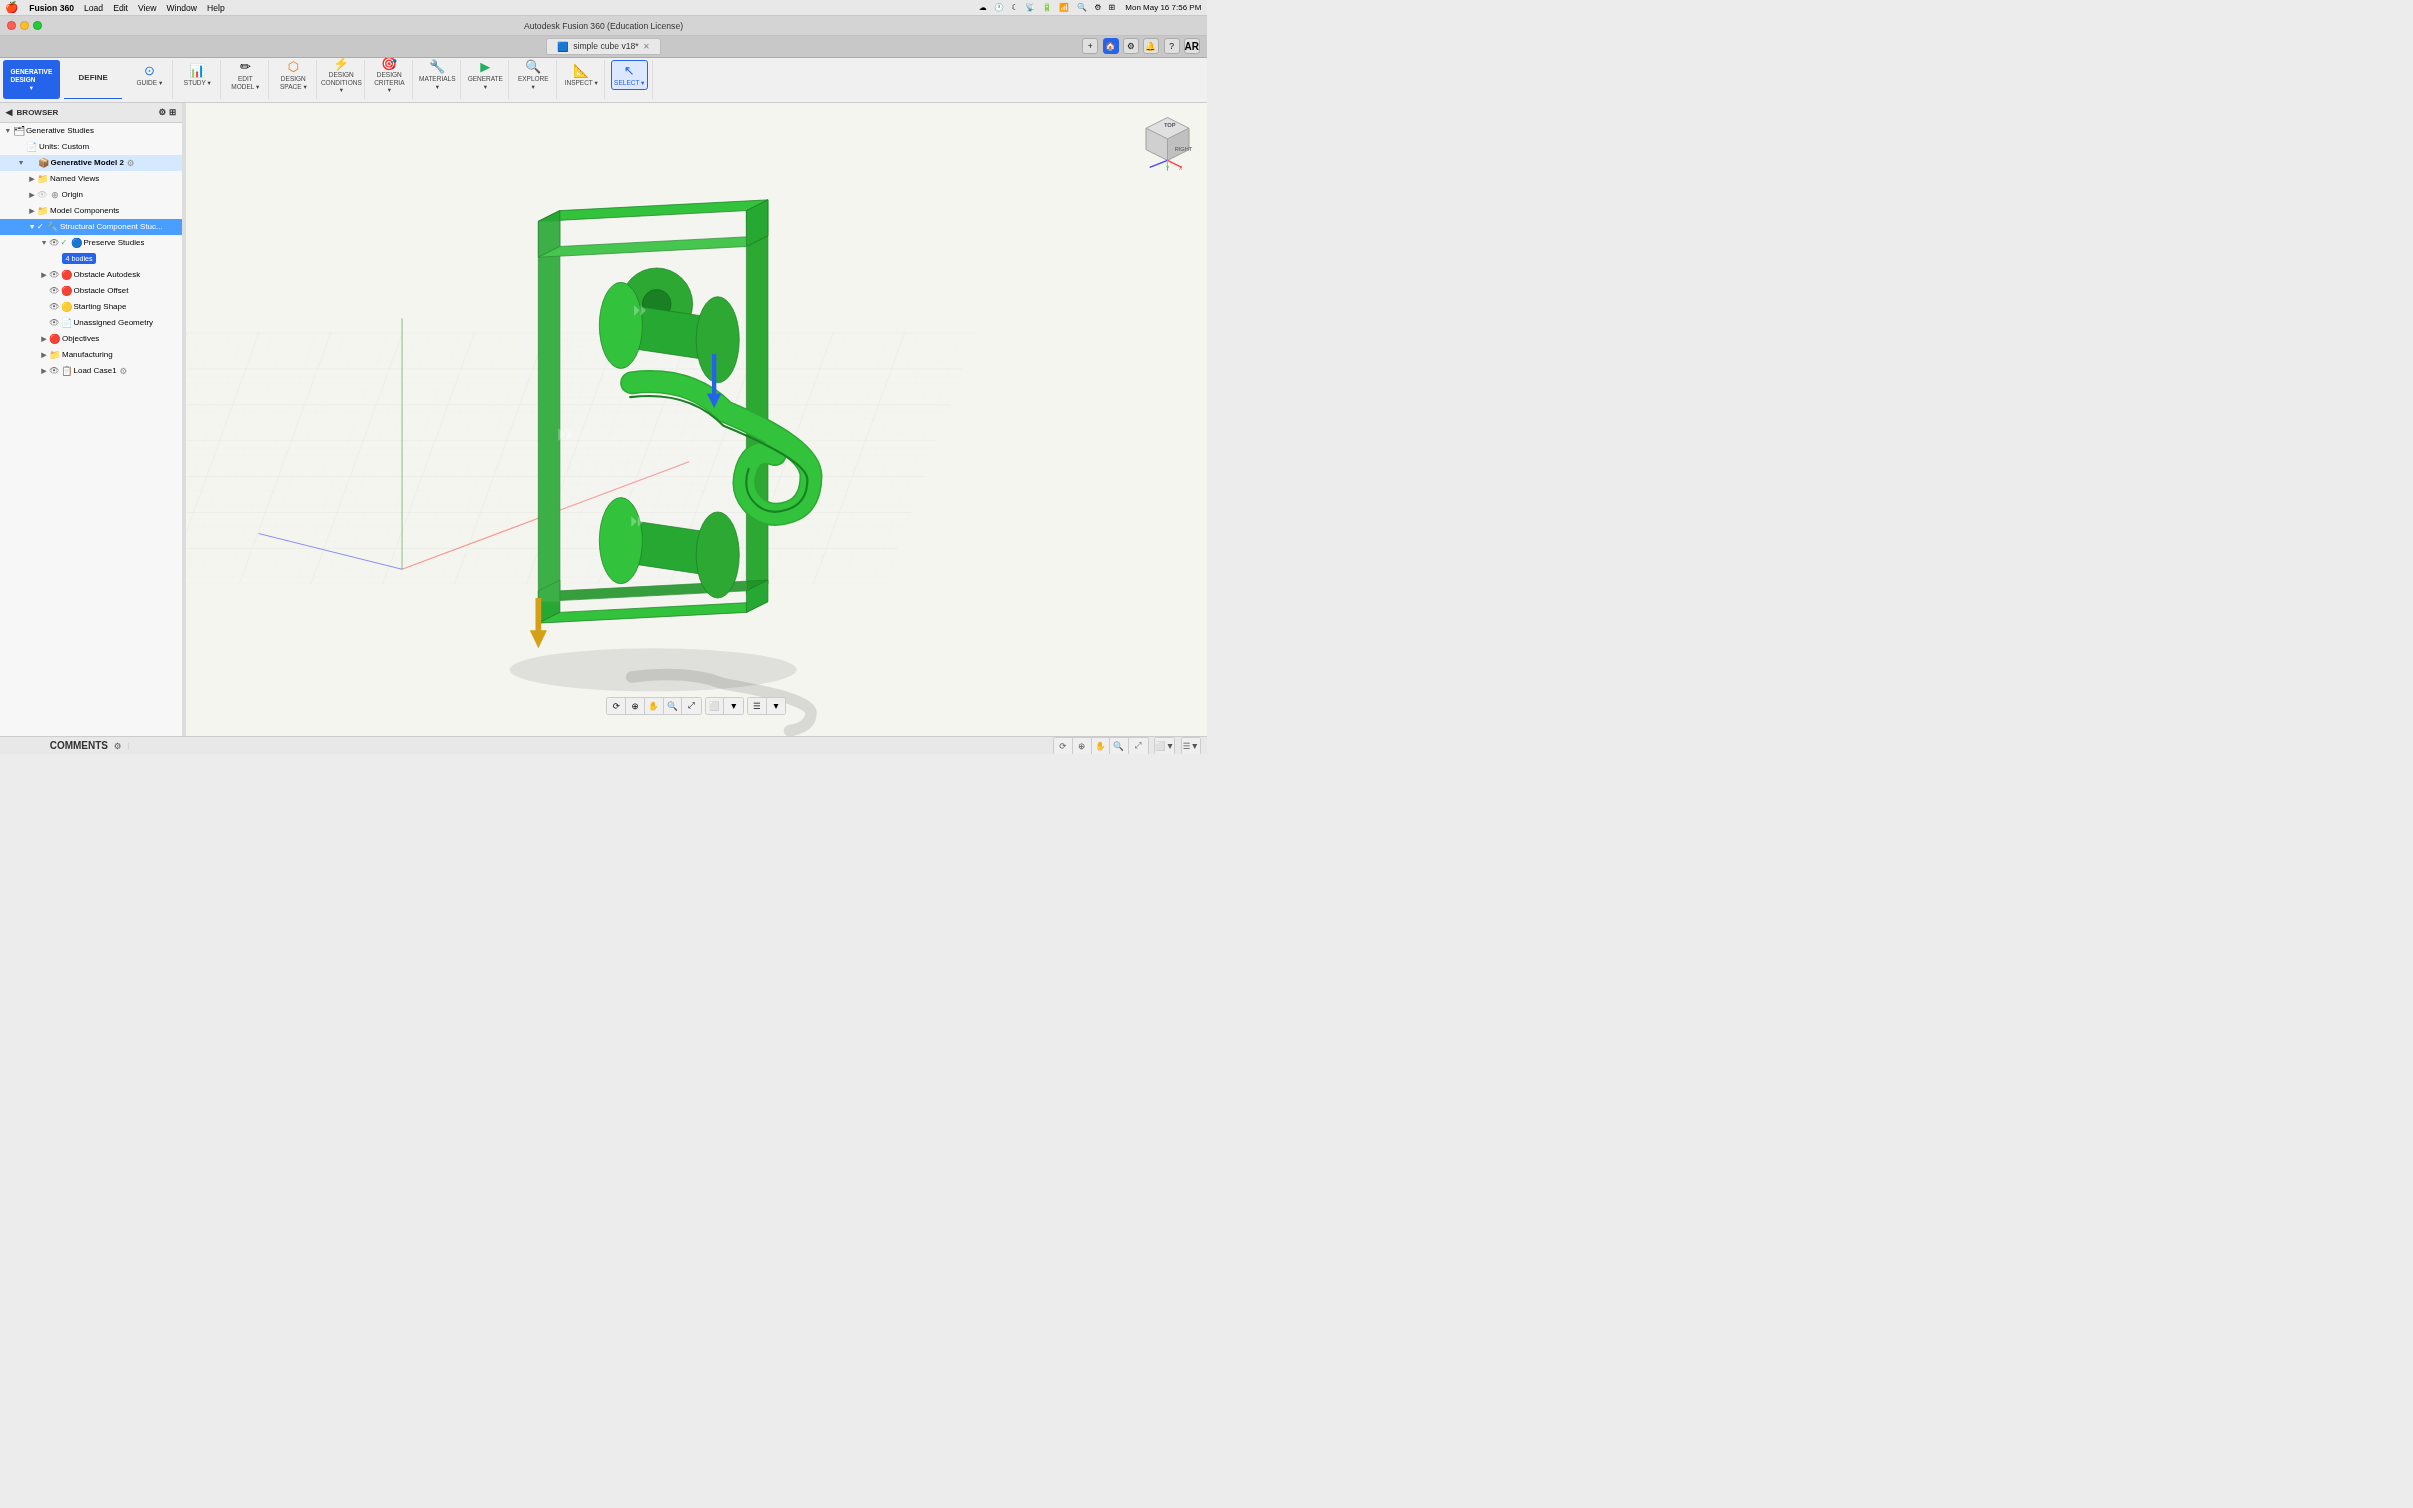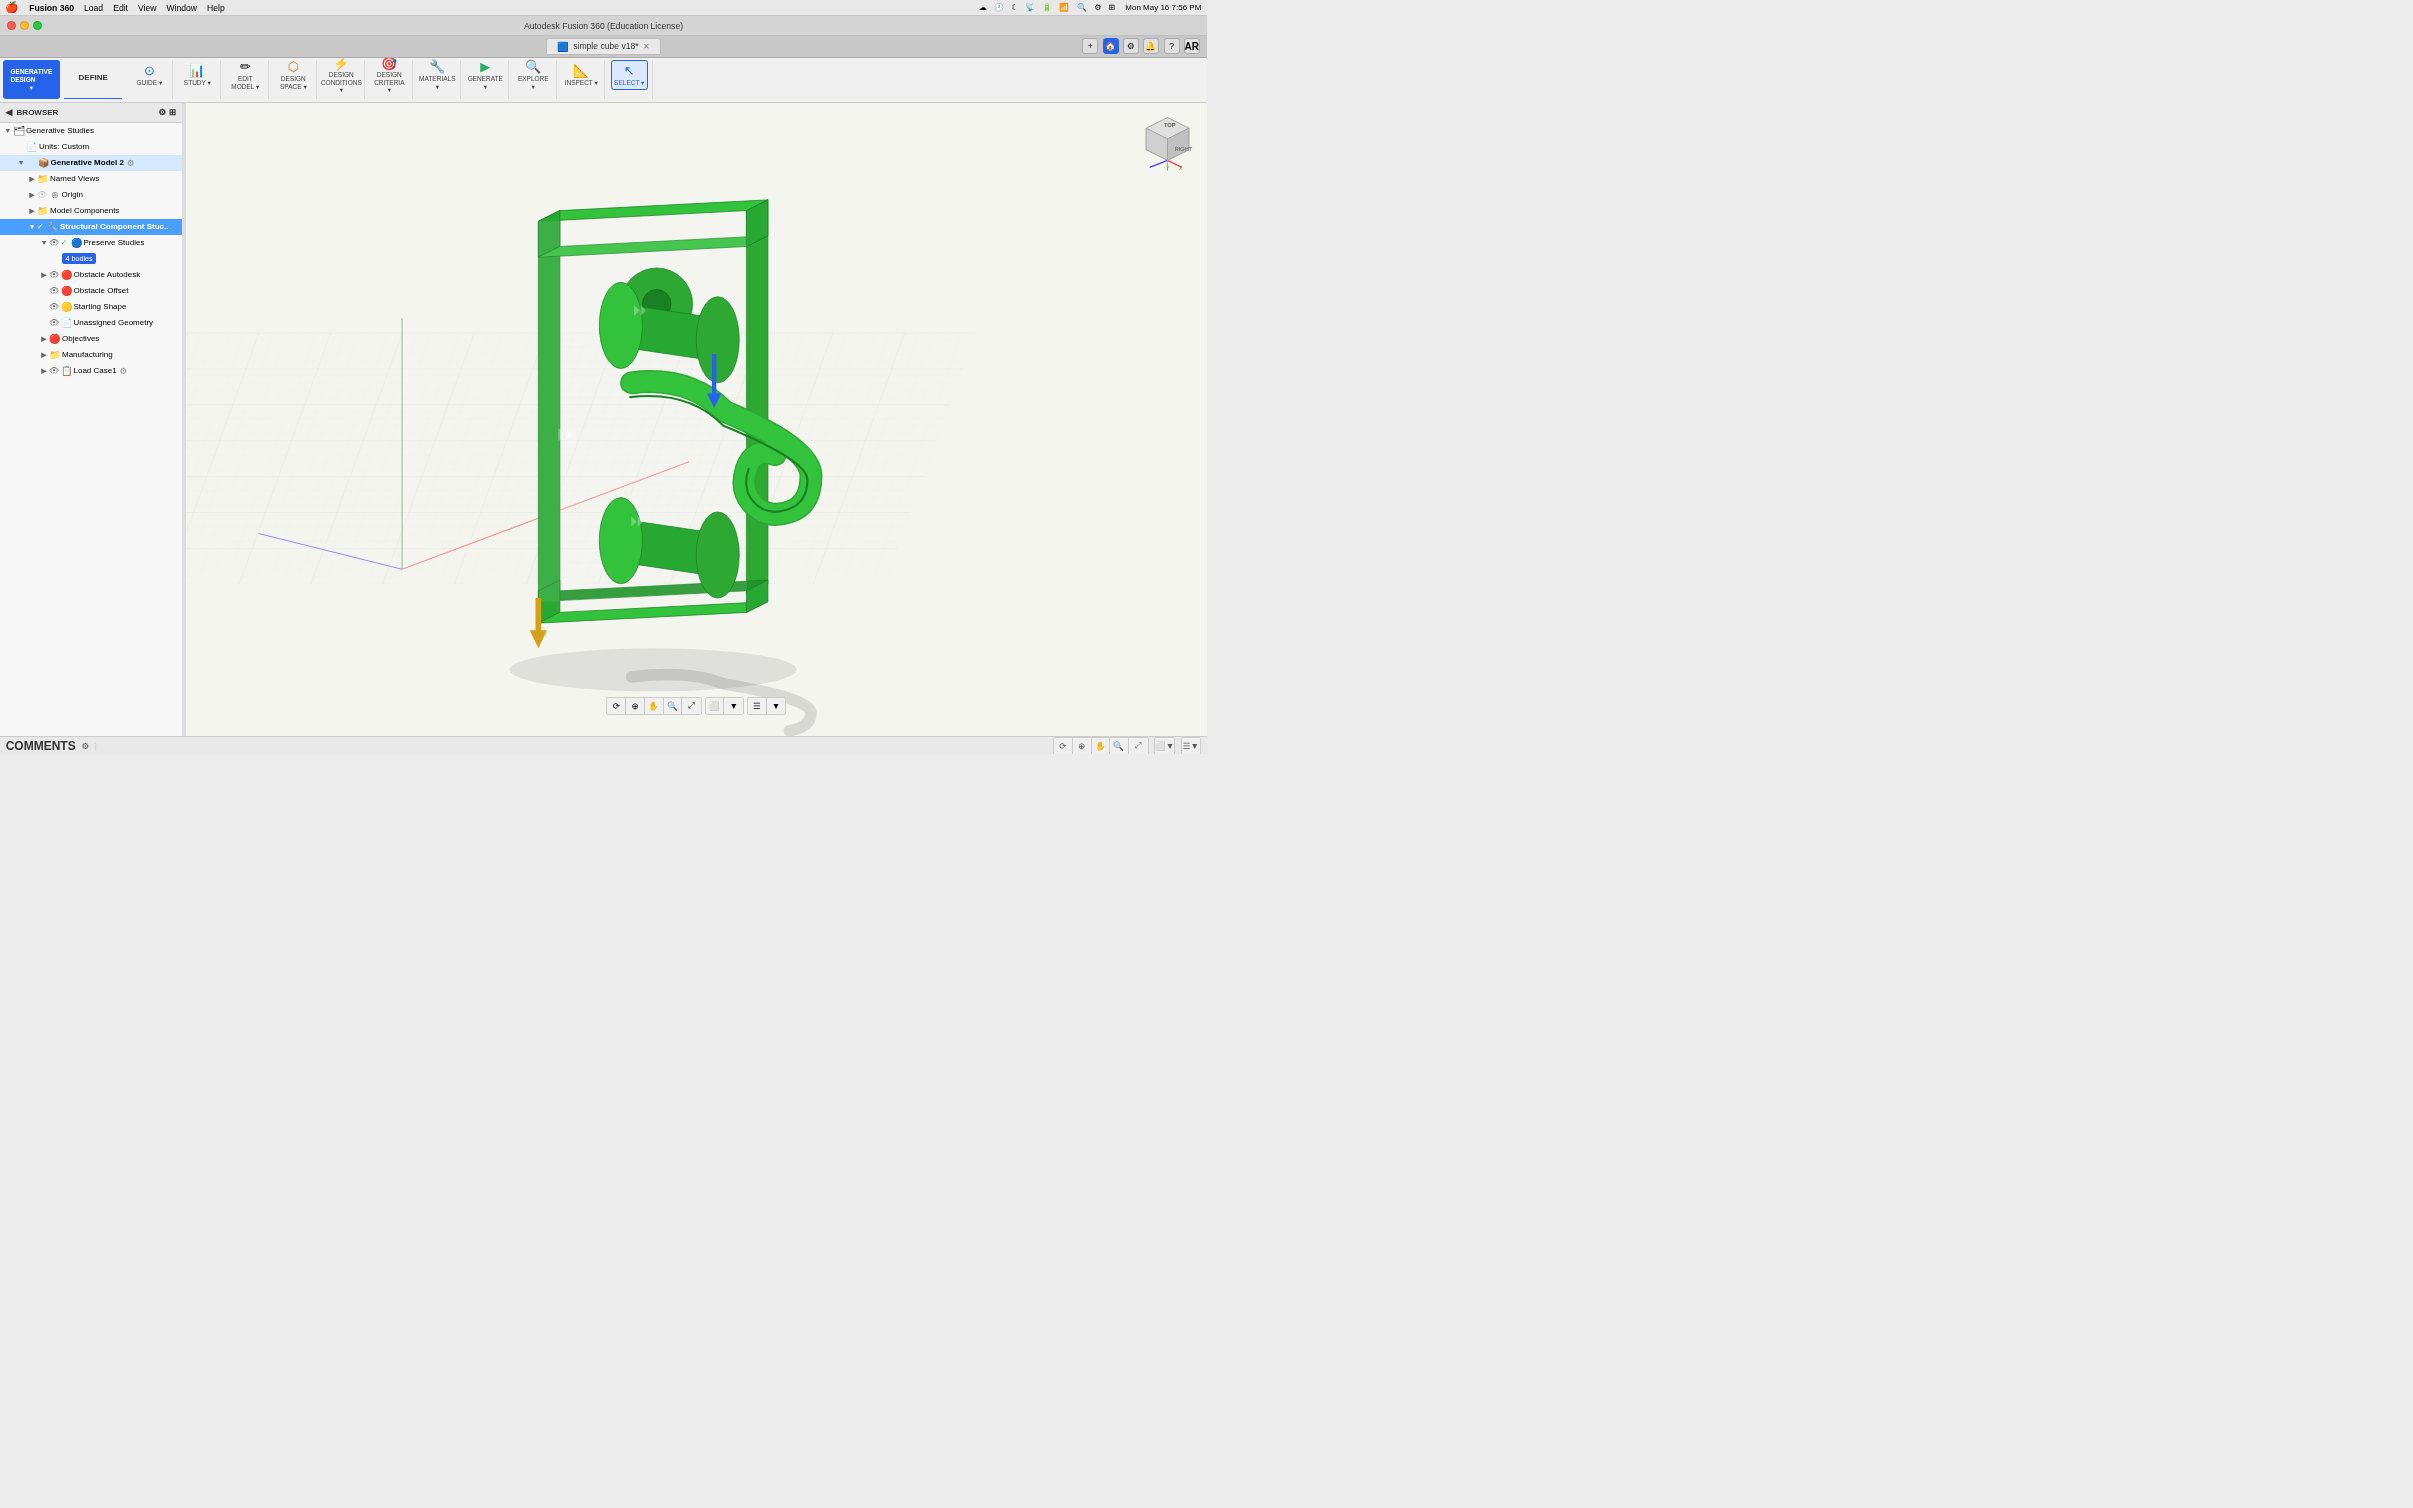--- a/index.html
+++ b/index.html
@@ -233,21 +233,21 @@
       border-top: 0.7px solid #ccc;
       display: flex;
       align-items: center;
       padding: 0 5.7px;
       gap: 5.7px;
       font-size: 8px;
       color: #555;
     }
     .statusbar-left { display: flex; align-items: center; gap: 5.7px; }
     .statusbar-right { margin-left: auto; display: flex; align-items: center; gap: 5.7px; }
-    .comments-label { font-size: 12px; font-weight: 600; color: #333; }
+    .comments-label { font-size: 10px; font-weight: 600; color: #333; margin-left: 44px; }
 
     
     .viewport-bottom-toolbar {
       position: absolute;
       bottom: 21.5px;
       left: 50%;
       transform: translateX(-50%);
       display: flex;
       align-items: center;
       gap: 2.9px;
@@ -464,21 +464,21 @@
       <div class="tree-item" style="padding-left:27px;">
         <span class="tree-expand">▶</span>
         <span class="tree-icon" style="color:#888;">📁</span>
         <span class="tree-label">Model Components</span>
       </div>
 
       <div class="tree-item highlighted" style="padding-left:27px;background:#4a9eff;color:white;">
         <span class="tree-expand" style="color:white;">▼</span>
         <span class="check-icon" style="color:white;">✓</span>
         <span class="tree-icon" style="color:white;">🔧</span>
-        <span class="tree-label" style="color:white;font-weight:700;">Structural Component Stuc...</span>
+        <span class="tree-label" style="color:white;font-weight:400;">Structural Component Stuc...</span>
       </div>
 
       <div class="tree-item" style="padding-left:39px;">
         <span class="tree-expand">▼</span>
         <span class="eye-icon">👁</span>
         <span class="check-icon" style="color:#22c55e;">✓</span>
         <span class="tree-icon" style="color:#2563eb;">🔵</span>
         <span class="tree-label">Preserve Studies</span>
       </div>
 

